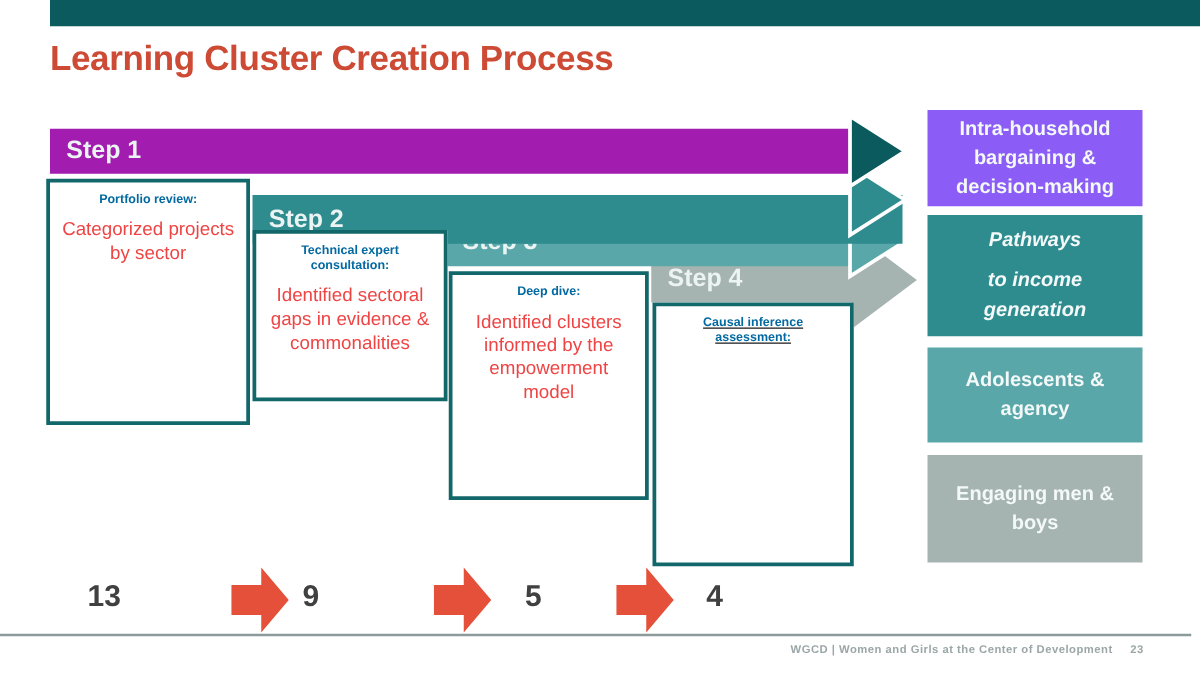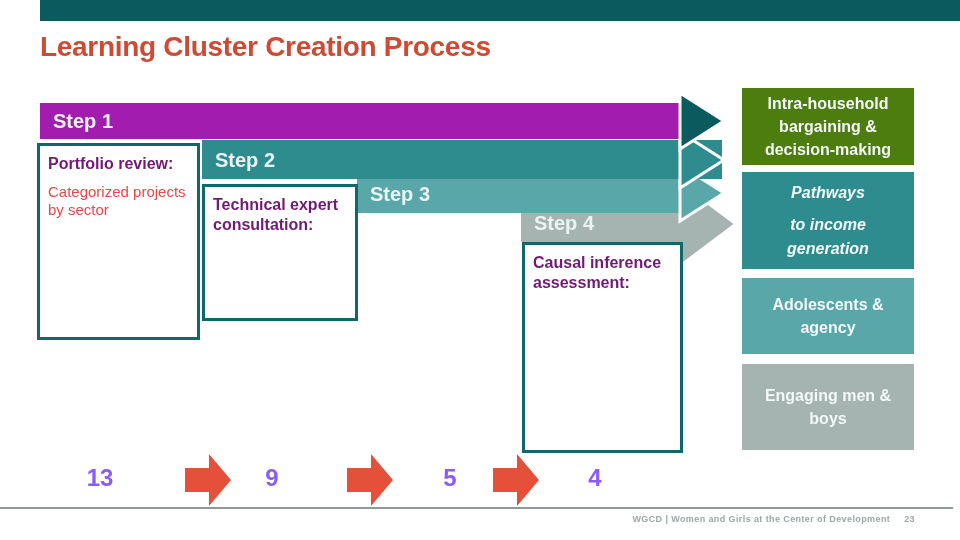--- a/index.html
+++ b/index.html
@@ -1,65 +1,65 @@
 <!DOCTYPE html>
 <html><head>
 <meta charset="utf-8">
 <style>
   html,body{margin:0;padding:0;background:#ffffff;}
   .slide{
     position:relative;width:960px;height:540px;overflow:hidden;background:#ffffff;
     font-family:"Liberation Sans", sans-serif;color:#1a1a1a;
   }
-  .abs{position:absolute;}
+  .abs{position:absolute;text-align:center;}
 
   
   .top-bar{left:40px;top:0;width:920px;height:21px;background:#0B5A5E;}
 
   
   .title{left:40px;top:31px;font-size:28px;font-weight:bold;color:#CD4A35;letter-spacing:-0.3px;}
 
   
   .band{color:#ECF4F3;font-weight:bold;font-size:20px;}
   .band .band-label{position:absolute;left:13px;top:50%;transform:translateY(-50%);}
   .band1{left:40px;top:103px;width:642px;height:36px;background:#a21caf;z-index:16;}
-  .band2{left:202px;top:140px;width:520px;height:39px;background:#2E8C8F;z-index:14;}
+  .band2{left:202px;top:156px;width:520px;height:39px;background:#2E8C8F;z-index:14;}
   .band3{left:357px;top:174px;width:325px;height:39px;background:#5AA7A9;z-index:12;}
   .band4{left:521px;top:204px;width:161px;height:38px;background:#A5B3B1;z-index:10;}
 
   
   .chev{position:absolute;z-index:16;}
   .chev svg{display:block;}
   .c1{left:678px;top:87px;z-index:16;}
   .c2{left:678px;top:126px;z-index:14;}
   .c3{left:678px;top:159px;z-index:12;}
   .c4{left:678px;top:178px;z-index:9;}
   .fill1{fill:#0B5A5E;} .fill2{fill:#2E8C8F;} .fill3{fill:#5AA7A9;} .fill4{fill:#A5B3B1;}
 
   
   .stepbox{background:#ffffff;border:3px solid #12676A;z-index:20;padding:6px 8px;box-sizing:border-box;}
   .x1{left:37px;top:143px;width:163px;height:197px;}
   .x2{left:202px;top:184px;width:156px;height:137px;}
   .x3{left:359px;top:217px;width:160px;height:183px;}
-  .x4{left:522px;top:242px;width:161px;height:211px;}
-  .stepbox .hd{font-weight:bold;font-size:16px;line-height:1.22;margin:2px 0 9px 0;color:#701a75;}
+  .x4{left:522px;top:242px;width:161px;height:211px;text-decoration:underline;}
+  .stepbox .hd{font-weight:bold;font-size:10px;line-height:1.22;margin:2px 0 9px 0;color:#0369a1;}
   .stepbox .bd{font-size:15px;line-height:1.24;color:#ef4444;}
 
   
   .outcome{left:742px;width:172px;color:#F3F8F8;font-weight:bold;font-size:16px;
     display:flex;flex-direction:column;align-items:center;justify-content:center;
     text-align:center;line-height:1.45;z-index:5;padding:0 8px;box-sizing:border-box;}
-  .oA{top:88px;height:77px;background:#4d7c0f;}
+  .oA{top:88px;height:77px;background:#8b5cf6;}
   .oB{top:172px;height:97px;background:#2E8C8F;font-style:italic;}
   .oC{top:278px;height:76px;background:#5AA7A9;}
   .oD{top:364px;height:86px;background:#A5B3B1;}
   .oB .p2{margin-top:9px;}
 
   
-  .count{top:464px;width:60px;text-align:center;font-size:24px;font-weight:bold;color:#8b5cf6;z-index:6;}
+  .count{top:464px;width:60px;text-align:left;font-size:24px;font-weight:bold;color:#404040;z-index:6;}
   .cnt1{left:70px;} .cnt2{left:242px;} .cnt3{left:420px;} .cnt4{left:565px;}
   .flow-arrow{top:451px;z-index:6;}
   .fa1{left:185px;} .fa2{left:347px;} .fa3{left:493px;}
   .fa-fill{fill:#E5503A;}
 
   
   .baseline{left:0;top:507px;width:953px;height:0;border-top:2px solid #8D9A9A;z-index:4;}
   .axis-label{left:240px;top:512px;width:280px;text-align:center;font-size:17px;font-weight:bold;color:#111;}
   .footer{left:560px;top:514px;width:355px;text-align:right;font-size:9px;color:#9BA6A6;
     font-weight:bold;letter-spacing:0.4px;}
@@ -107,20 +107,25 @@
         <polygon class="fill4" points="2,4 58,46 2,88" stroke="#ffffff" stroke-width="3"></polygon>
       </svg>
   </div>
 
   <div class="abs stepbox x1">
     <div class="hd">Portfolio review:</div>
     <div class="bd">Categorized projects by sector</div>
   </div>
   <div class="abs stepbox x2">
     <div class="hd">Technical expert consultation:</div>
+    <div class="bd">Identified sectoral gaps in evidence &amp; commonalities</div>
+  </div>
+  <div class="abs stepbox x3">
+    <div class="hd">Deep dive:</div>
+    <div class="bd">Identified clusters informed by the empowerment model</div>
   </div>
   <div class="abs stepbox x4">
     <div class="hd">Causal inference assessment:</div>
   </div>
 
   <div class="abs outcome oA">
     <div>Intra-household bargaining &amp; decision-making</div>
   </div>
   <div class="abs outcome oB">
     <div>Pathways</div>

